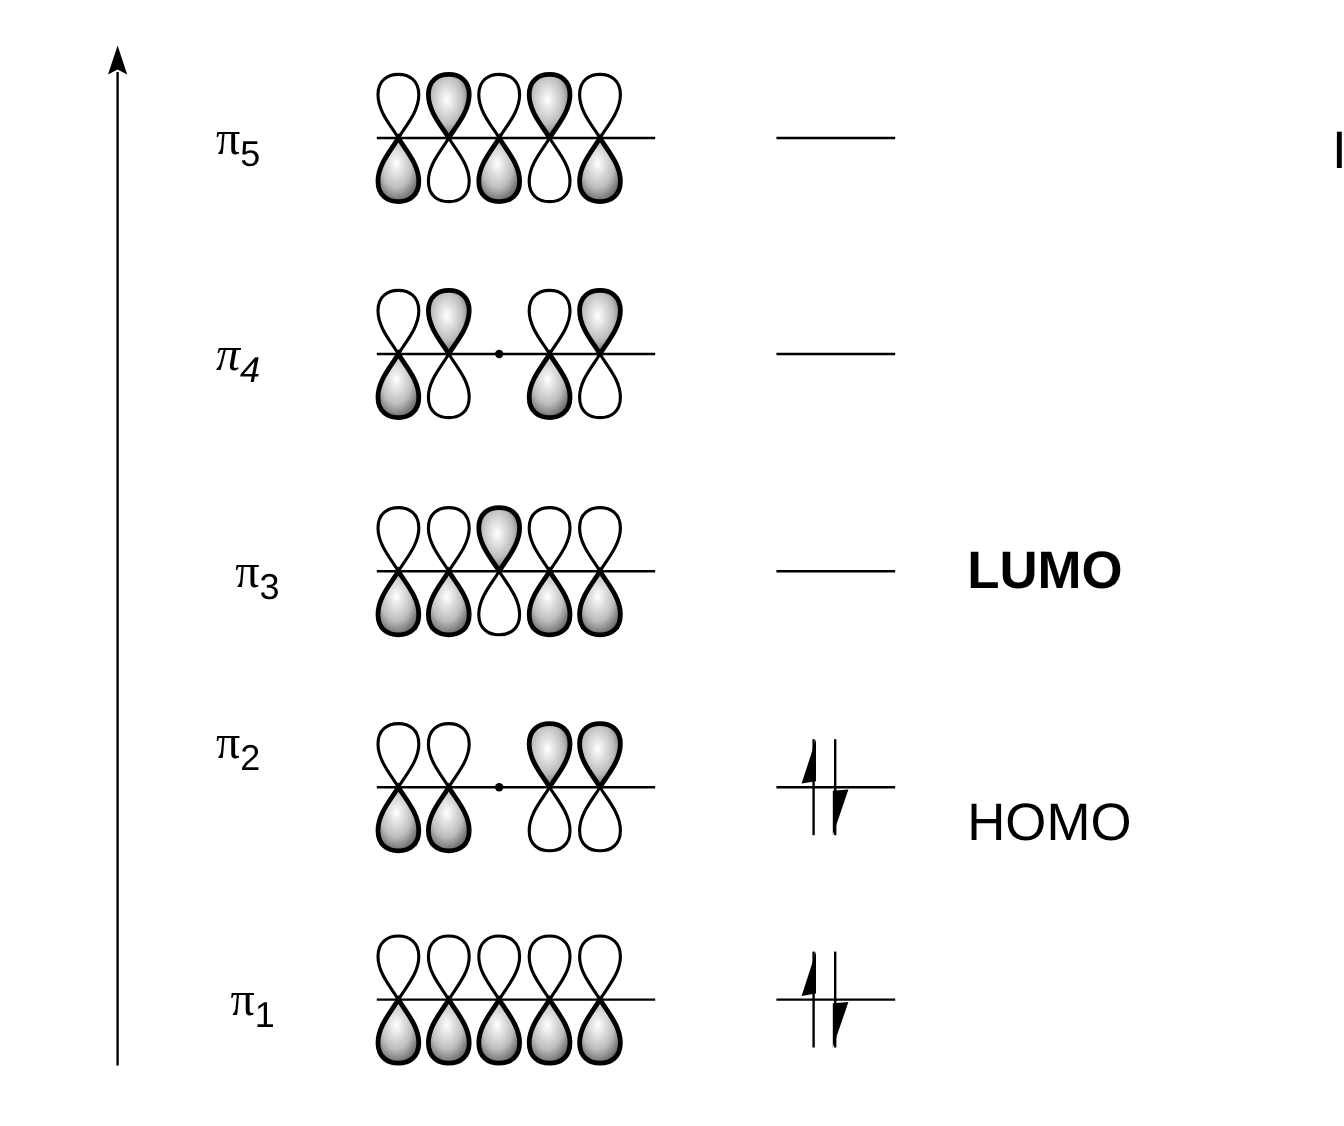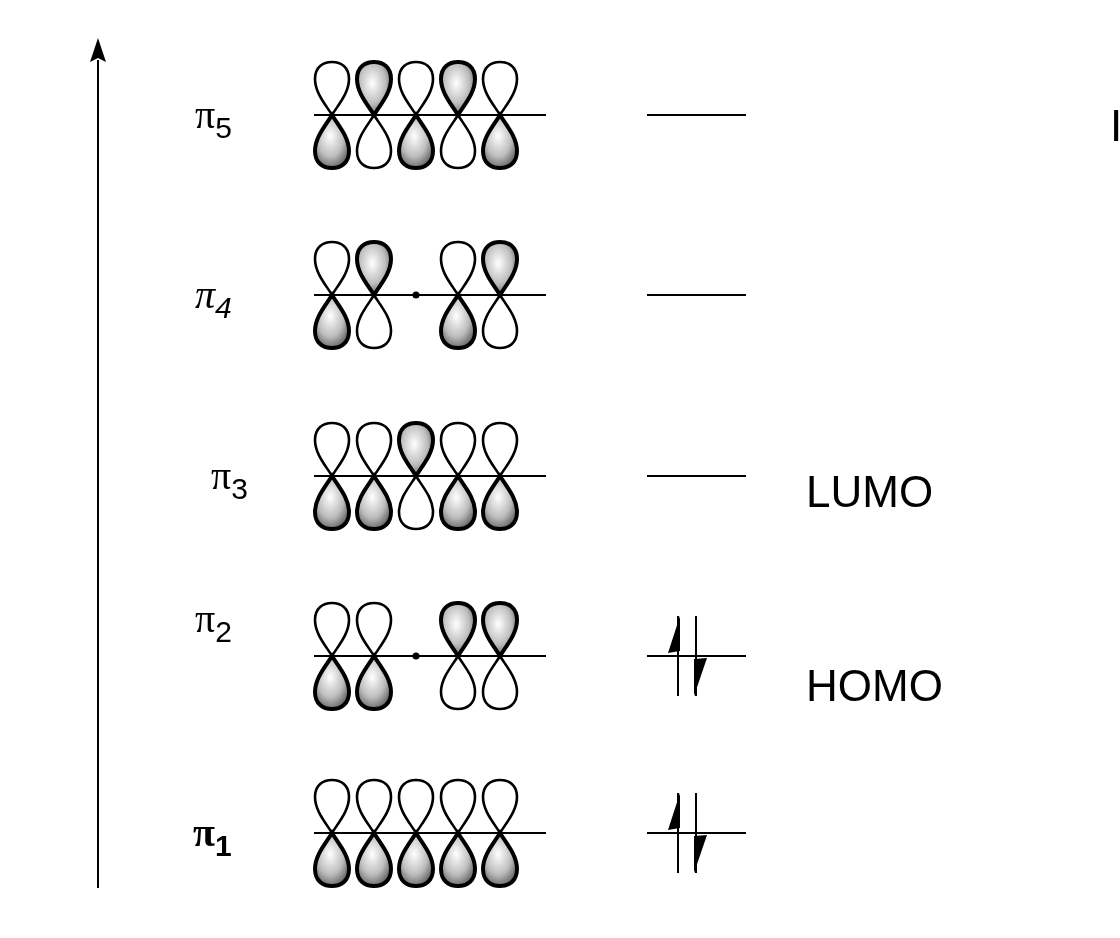--- a/index.html
+++ b/index.html
@@ -1,18 +1,18 @@
 <!DOCTYPE html>
 <html><head>
 <meta charset="utf-8">
 <style>
   html, body { margin:0; padding:0; background:#ffffff; }
   body { width:1120px; height:938px; position:relative; overflow:hidden; font-family:"Liberation Sans", sans-serif; color:#000; }
   #diagram { position:absolute; left:0; top:0; }
-  .label { position:absolute; font-family:"Liberation Serif", serif; font-size:40px; line-height:1;margin-left:15px; }
+  .label { position:absolute; font-family:"Liberation Serif", serif; font-size:40px; line-height:1; }
   .label sub { font-family:"Liberation Sans", sans-serif; font-size:30px; vertical-align:-10px; }
   .tag { position:absolute; font-family:"Liberation Sans", sans-serif; font-size:44px; line-height:1; }
 </style>
 </head>
 <body>
 
 <svg id="diagram" width="1120" height="938" viewBox="0 0 1120 938" xmlns="http://www.w3.org/2000/svg">
   <defs>
     <radialGradient id="shade" cx="0.45" cy="0.4" r="0.7">
       <stop offset="0" stop-color="#ffffff"></stop>
@@ -110,18 +110,18 @@
           <path d="M694,873 L694,836 L707,835 Z" fill="#000"></path>
         </g>
       </g>
     </g>
 </svg>
 
 <div id="labels">
     <div class="label" style="left: 180px; top: 95px;"><span>π</span><sub>5</sub></div>
     <div class="label" style="left: 180px; top: 275px; font-style: italic;"><span>π</span><sub>4</sub></div>
     <div class="label" style="left: 196px; top: 456px;"><span>π</span><sub>3</sub></div>
-    <div class="tag" style="left: 806px; top: 470px;">LUMO</div>
+    <div class="tag" style="left: 806px; top: 454px; font-weight: bold;">LUMO</div>
     <div class="label" style="left: 180px; top: 599px;"><span>π</span><sub>2</sub></div>
     <div class="tag" style="left: 806px; top: 664px;">HOMO</div>
-    <div class="label" style="left: 178px; top: 813px; font-weight: bold;"><span>π</span><sub>1</sub></div>
+    <div class="label" style="left: 192px; top: 813px;"><span>π</span><sub>1</sub></div>
     <div class="tag" style="left: 1110px; top: 104px;">I</div>
   </div>
 
 </body></html>

